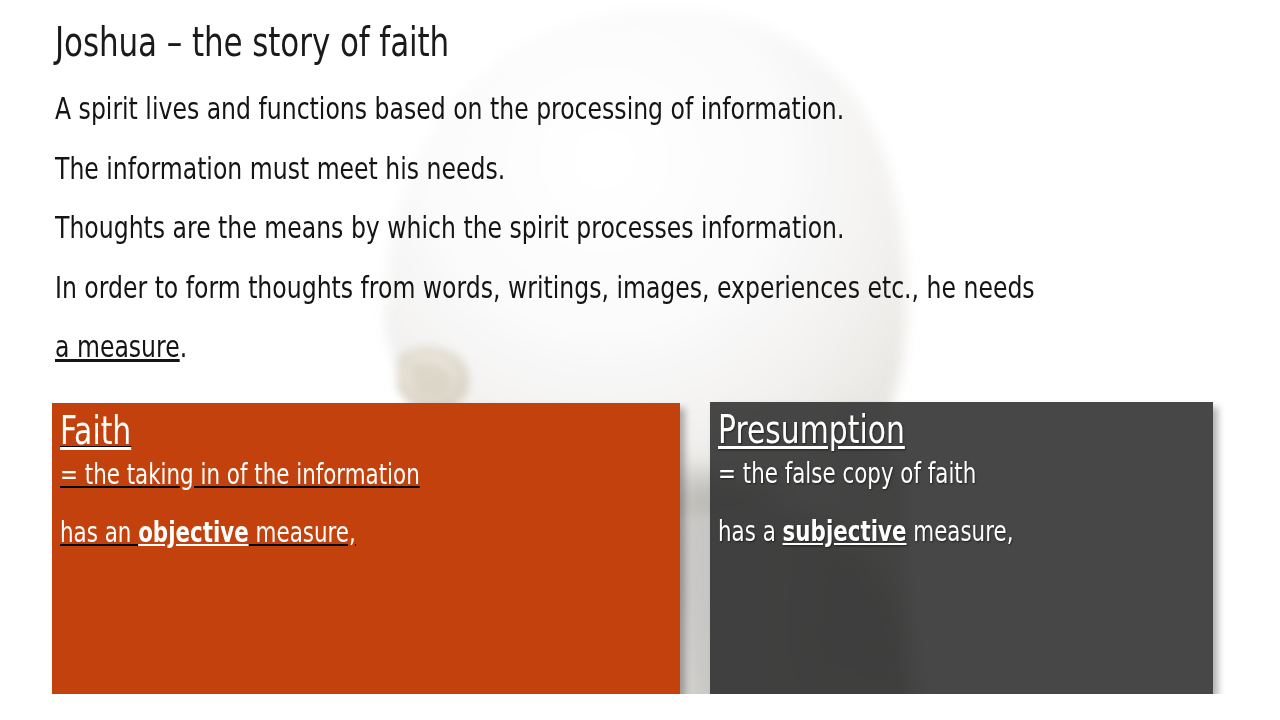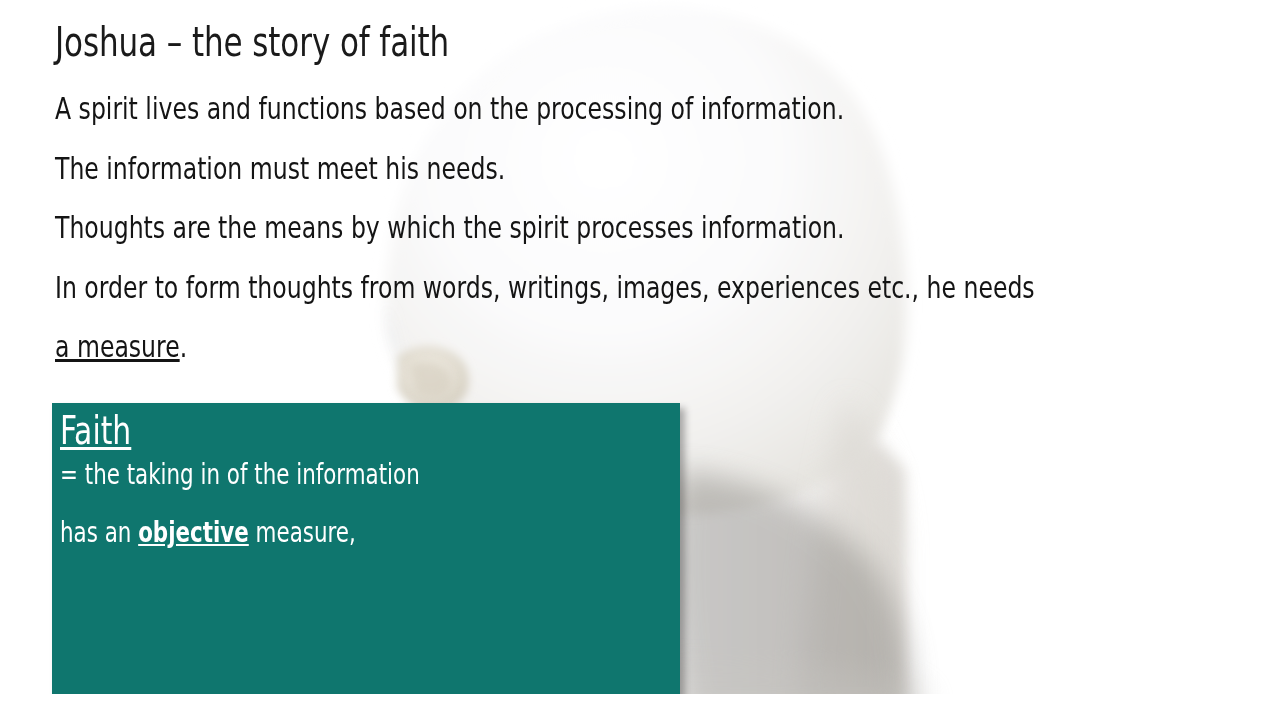--- a/index.html
+++ b/index.html
@@ -69,21 +69,22 @@
     z-index: 4;
     box-sizing: border-box;
     padding: 6px 0 0 8px;
     box-shadow: 5px 5px 7px rgba(0,0,0,0.30);
   }
   #faith-panel {
     left: 52px;
     top: 403px;
     width: 628px;
     height: 301px;
-    background: #0f766e;
+    background: #c2410c;
+    text-decoration: underline;
   }
   #presumption-panel {
     left: 710px;
     top: 402px;
     width: 503px;
     height: 306px;
     background: rgba(46,46,46,0.88);
   }
   .panel-heading {
     font-family: "DejaVu Sans Condensed", "Liberation Sans Narrow", "Liberation Sans", sans-serif;
@@ -195,14 +196,19 @@
     <div class="body-line">Thoughts are the means by which the spirit processes information.</div>
     <div class="body-line wrap"><span>In order to form thoughts from words, writings, images, experiences etc., he needs </span><span class="u">a measure</span><span>.</span></div>
   </div>
 
   <div id="faith-panel" class="panel">
     <div class="panel-heading">Faith</div>
     <div class="panel-line">= the taking in of the information</div>
     <div class="panel-line spaced"><span>has an </span><b>objective</b><span> measure,</span></div>
   </div>
 
+  <div id="presumption-panel" class="panel">
+    <div class="panel-heading">Presumption</div>
+    <div class="panel-line">= the false copy of faith</div>
+    <div class="panel-line spaced"><span>has a </span><b>subjective</b><span> measure,</span></div>
+  </div>
 
 </div>
 
 </body></html>

